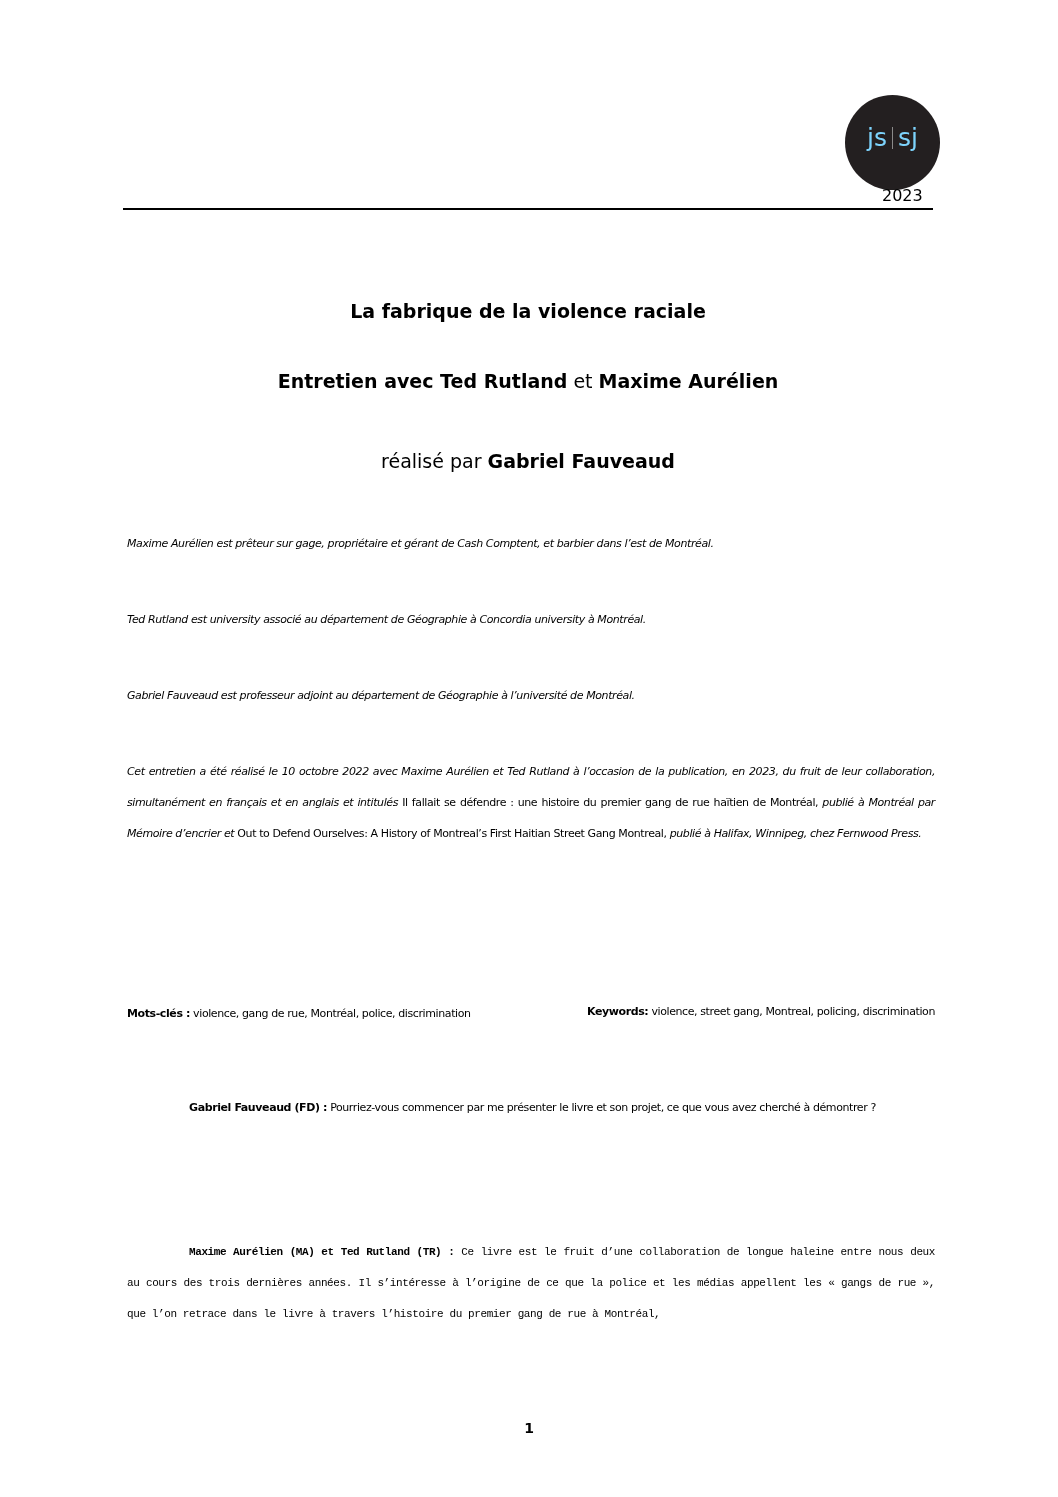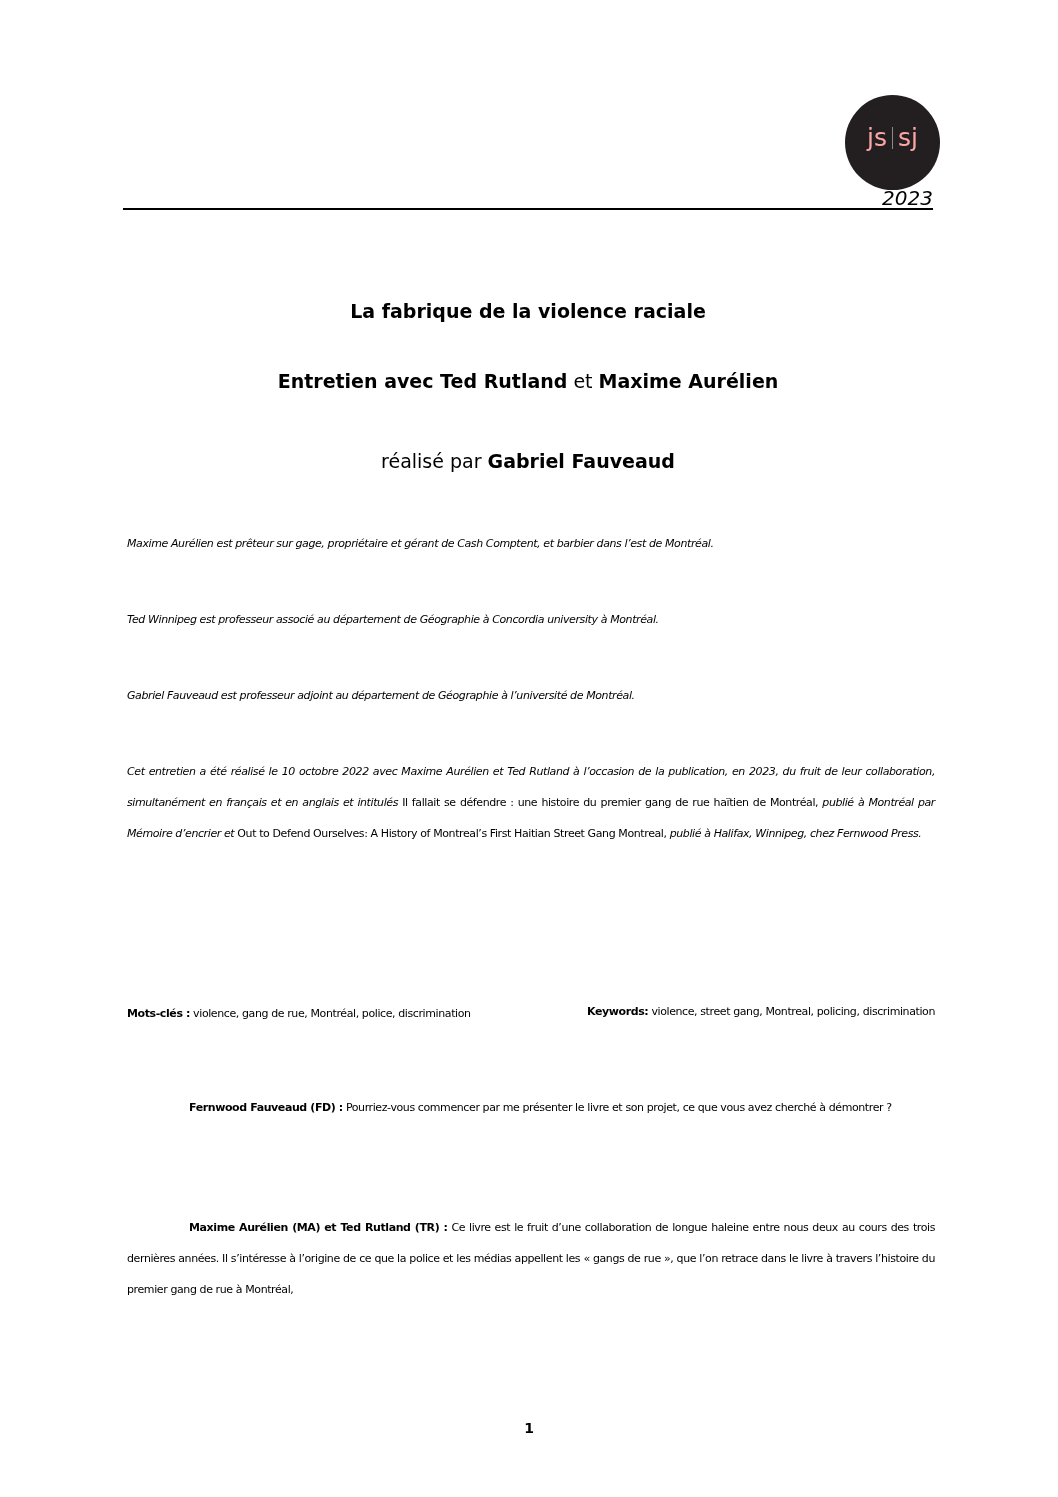--- a/index.html
+++ b/index.html
@@ -1,36 +1,36 @@
 <!DOCTYPE html>
 <html><head>
 <meta charset="utf-8">
 <style>
   html, body { margin: 0; padding: 0; background: #ffffff; }
   body { width: 1058px; height: 1497px; position: relative; font-family: "DejaVu Sans", sans-serif; color: #000; overflow: hidden; }
   .logo { position: absolute; left: 845px; top: 95px; width: 95px; height: 95px; border-radius: 50%; background: #231f20; }
-  .logo-text { position: absolute; left: 0; right: 0; top: 28px; text-align: center; color: #fca5a5; font-family: "DejaVu Sans", sans-serif; font-size: 25px; letter-spacing: 0px; }
+  .logo-text { position: absolute; left: 0; right: 0; top: 28px; text-align: center; color: #7dd3fc; font-family: "DejaVu Sans", sans-serif; font-size: 25px; letter-spacing: 0px; }
   .logo-sep { display: inline-block; width: 1px; height: 22px; background: #8a8a8a; margin: 0 5px; vertical-align: -3px; }
-  .year { position: absolute; left: 882px; top: 186px; font-size: 20px; font-style: italic; }
+  .year { position: absolute; left: 882px; top: 186px; font-size: 16px; }
   .rule { position: absolute; left: 123px; top: 208px; width: 810px; height: 2px; background: #000; }
   .center { position: absolute; left: 123px; width: 810px; text-align: center; font-size: 19px; }
   .title { top: 300px; font-weight: bold; }
   .subtitle { top: 370px; }
   .byline { top: 450px; }
   b { font-weight: bold; margin-top: 32px; }
   .para { position: absolute; left: 127px; width: 808px; font-size: 11px; line-height: 31px; text-align: justify; letter-spacing: -0.4px; }
   .it { font-style: italic; }
   .p1 { top: 528px; }
   .p2 { top: 604px; }
   .p3 { top: 680px; }
   .p4 { top: 756px; }
   .kw1 { top: 998px; text-align: left; }
   .kw2 { top: 996px; text-align: right; }
   .q1 { top: 1092px; text-indent: 62px; }
-  .q2 { top: 1212px; text-indent: 62px; }
+  .q2 { top: 1237px; text-indent: 62px; font-family: Liberation Mono, monospace; }
   .pagenum { position: absolute; left: 0; width: 1058px; top: 1420px; text-align: center; font-size: 14px; font-weight: bold; }
 </style>
 </head>
 <body>
 
 <div class="logo">
   <div class="logo-text">
     <span>js</span><span class="logo-sep"></span><span>sj</span>
   </div>
 </div>
@@ -39,34 +39,34 @@
 
 <div class="center title">La fabrique de la violence raciale</div>
 <div class="center subtitle">
   <b>Entretien avec </b><b>Ted Rutland</b><span> et </span><b>Maxime Aurélien</b>
 </div>
 <div class="center byline">
   <span>réalisé par </span><b>Gabriel Fauveaud</b>
 </div>
 
 <div class="para it p1">Maxime Aurélien est prêteur sur gage, propriétaire et gérant de Cash Comptent, et barbier dans l’est de Montréal.</div>
-<div class="para it p2">Ted Winnipeg est professeur associé au département de Géographie à Concordia university à Montréal.</div>
+<div class="para it p2">Ted Rutland est university associé au département de Géographie à Concordia university à Montréal.</div>
 <div class="para it p3">Gabriel Fauveaud est professeur adjoint au département de Géographie à l’université de Montréal.</div>
 
 <div class="para p4">
   <span class="it">Cet entretien a été réalisé le 10 octobre 2022 avec Maxime Aurélien et Ted Rutland à l’occasion de la publication, en 2023, du fruit de leur collaboration, simultanément en français et en anglais et intitulés </span><span>Il fallait se défendre : une histoire du premier gang de rue haïtien de Montréal,</span><span class="it"> publié à Montréal par Mémoire d’encrier et </span><span>Out to Defend Ourselves: A History of Montreal’s First Haitian Street Gang Montreal,</span><span class="it"> publié à Halifax, Winnipeg, chez Fernwood Press.</span>
 </div>
 
 <div class="para kw1">
   <b>Mots-clés :</b><span> violence, gang de rue, Montréal, police, discrimination</span>
 </div>
 <div class="para kw2">
   <b>Keywords:</b><span> violence, street gang, Montreal, policing, discrimination</span>
 </div>
 
 <div class="para q1">
-  <b>Fernwood Fauveaud (FD) :</b><span> Pourriez-vous commencer par me présenter le livre et son projet, ce que vous avez cherché à démontrer ?</span>
+  <b>Gabriel Fauveaud (FD) :</b><span> Pourriez-vous commencer par me présenter le livre et son projet, ce que vous avez cherché à démontrer ?</span>
 </div>
 <div class="para q2">
   <b>Maxime Aurélien (MA) et Ted Rutland (TR) :</b><span> Ce livre est le fruit d’une collaboration de longue haleine entre nous deux au cours des trois dernières années. Il s’intéresse à l’origine de ce que la police et les médias appellent les « gangs de rue », que l’on retrace dans le livre à travers l’histoire du premier gang de rue à Montréal,</span>
 </div>
 
 <div class="pagenum">1</div>
 
 </body></html>

